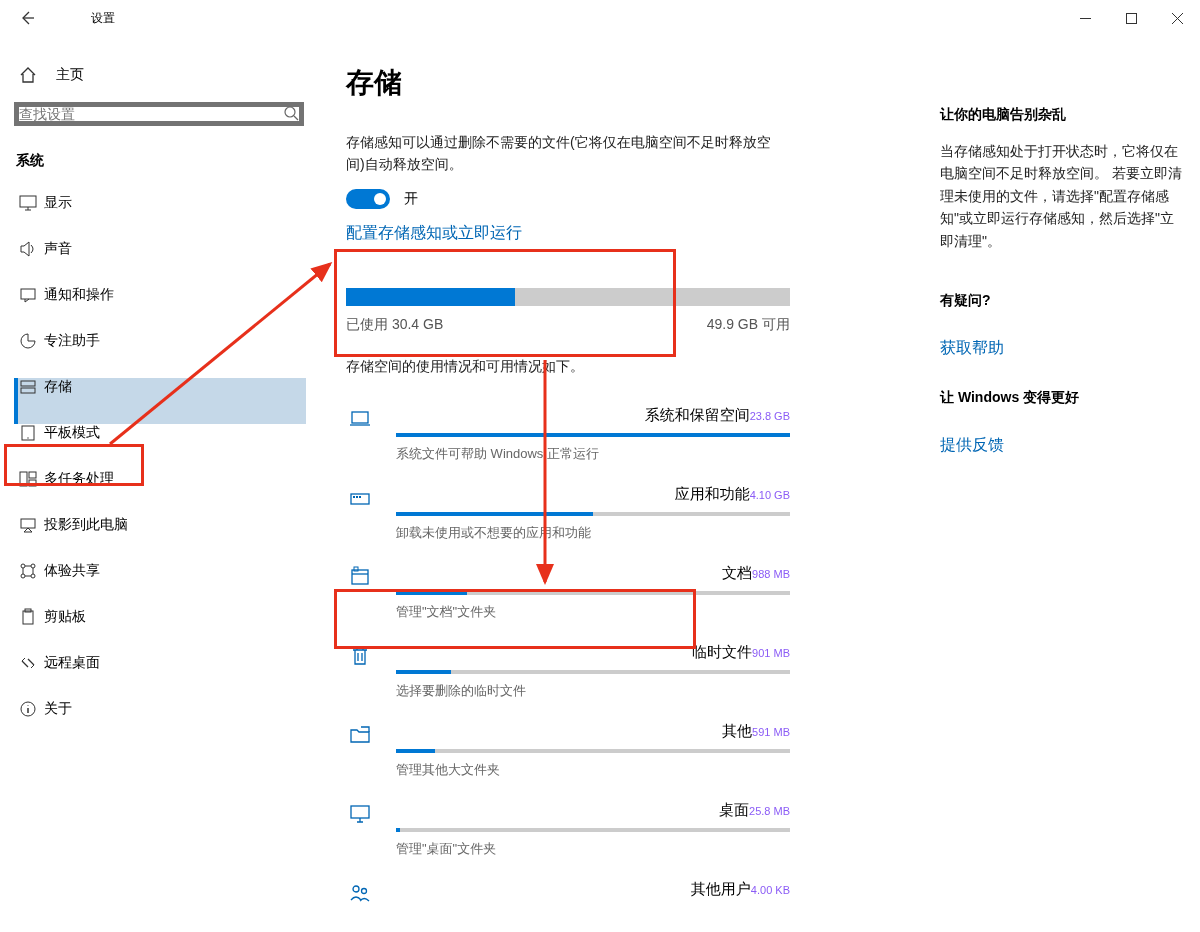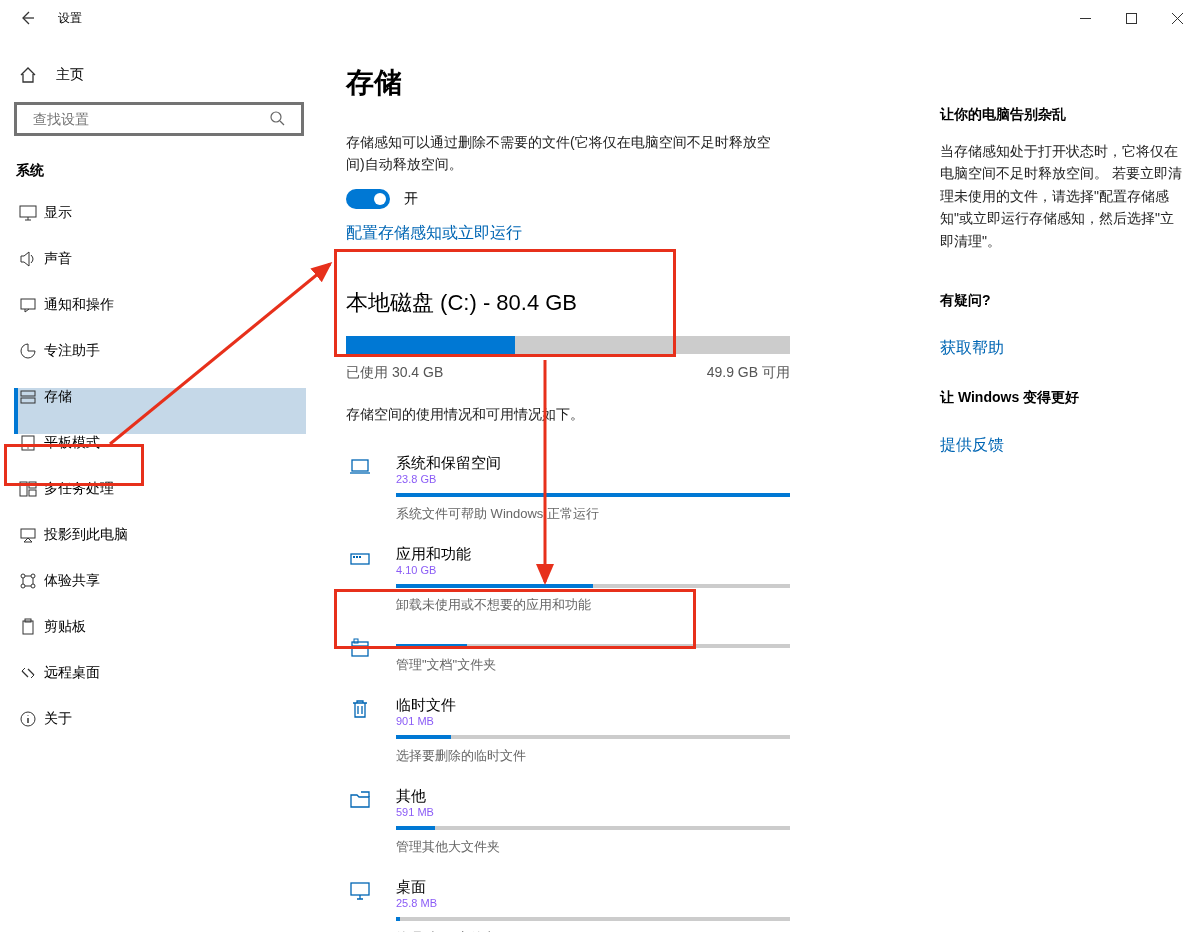--- a/index.html
+++ b/index.html
@@ -10,20 +10,21 @@
     background: #fff;
     width: 1200px;
     height: 932px;
     overflow: hidden;
   }
   .titlebar {
     height: 36px;
     display: flex;
     align-items: center;
     padding-left: 18px;
+    gap: 33px;
   }
   .back-btn {
     width: 18px; height: 18px;
     display: flex; align-items: center; justify-content: center;
     margin-right: 22px;
     cursor: default;
   }
   .app-title { font-size: 12px; }
   .window-controls {
     margin-left: auto;
@@ -49,24 +50,24 @@
   .home-row {
     display: flex;
     align-items: center;
     padding: 12px 4px 18px 4px;
     gap: 18px;
   }
   .home-row .icon { width: 20px; display:flex; justify-content:center; }
   .search-box {
     display: flex;
     align-items: center;
-    border: 3px solid #737373;
+    border: 5px solid #737373;
     background: #fff;
-    height: 34px;
-    padding: 0 16px;
+    height: 24px;
+    padding: 0 0;
     margin-bottom: 26px;
     width: 290px;
   }
   .search-box input {
     border: none;
     outline: none;
     flex: 1;
     font-size: 14px;
     font-family: inherit;
     background: transparent;
@@ -191,21 +192,20 @@
     padding-top: 2px;
     color: #0066b4;
     display: flex;
     justify-content: center;
   }
   .cat-body { flex: 1; }
   .cat-top {
     display: flex;
     justify-content: flex-end;
     align-items: baseline;
-    flex-direction: column;
   }
   .cat-name { font-size: 15px; }
   .cat-size { font-size: 11px; color: #8b5cf6; }
   .cat-bar {
     height: 4px;
     background: #ccc;
     margin-top: 8px;
     margin-bottom: 8px;
     overflow: hidden;
   }
@@ -413,21 +413,20 @@
   <div class="main" style="position:relative">
     <h1>存储</h1>
     <div class="desc">存储感知可以通过删除不需要的文件(它将仅在电脑空间不足时释放空间)自动释放空间。</div>
     <div class="toggle-row">
       <div class="toggle"></div>
       <span>开</span>
     </div>
     <div class="link">配置存储感知或立即运行</div>
 
     <div class="disk-section">
-      <div class="disk-title">本地磁盘 (C:) - 80.4 GB</div>
       <div class="big-bar-wrap">
         <div class="big-bar">
           <div class="fill" id="big-fill" style="width: 38%;"></div>
         </div>
       </div>
       <div class="bar-labels">
         <span>已使用 30.4 GB</span>
         <span>49.9 GB 可用</span>
       </div>
       <div class="subdesc">存储空间的使用情况和可用情况如下。</div>
@@ -472,20 +471,24 @@
           </div>
           <div class="cat">
             <div class="cat-icon">
               <svg width="22" height="22" viewBox="0 0 22 22">
                 <rect x="3" y="4" width="16" height="14" stroke="#0066b4" fill="none" stroke-width="1.3"></rect>
                 <path d="M3 8 H19" stroke="#0066b4" stroke-width="1.3"></path>
                 <rect x="5" y="1" width="4" height="4" stroke="#0066b4" fill="none"></rect>
               </svg>
             </div>
             <div class="cat-body">
+              <div class="cat-top">
+                <span class="cat-name">文档</span>
+                <span class="cat-size">988 MB</span>
+              </div>
               <div class="cat-bar">
                 <div class="cf" style="width:18%"></div>
               </div>
               <div class="cat-sub">管理"文档"文件夹</div>
             </div>
           </div>
           <div class="cat">
             <div class="cat-icon">
               <svg width="22" height="22" viewBox="0 0 22 22">
                 <path d="M4 5 H18 M6 5 V19 H16 V5 M9 8 V16 M13 8 V16 M8 5 V3 H14 V5" stroke="#0066b4" fill="none" stroke-width="1.3"></path>

